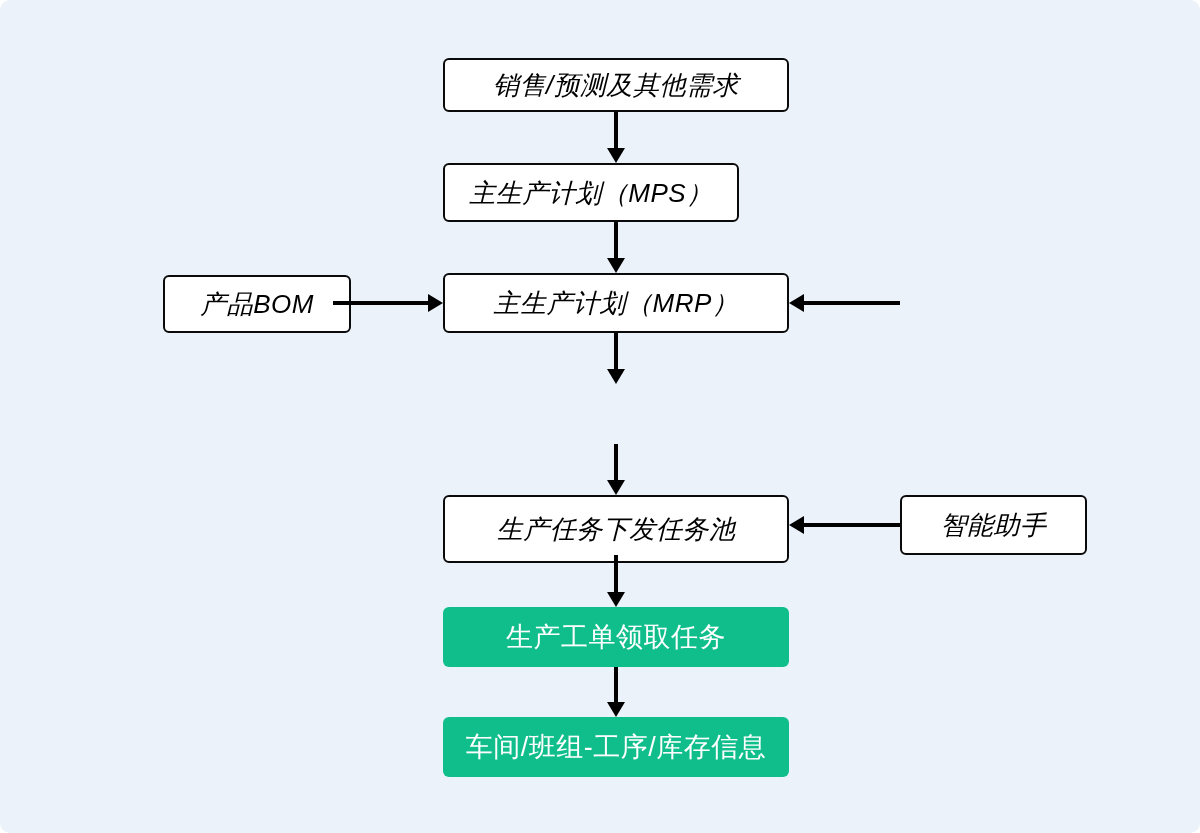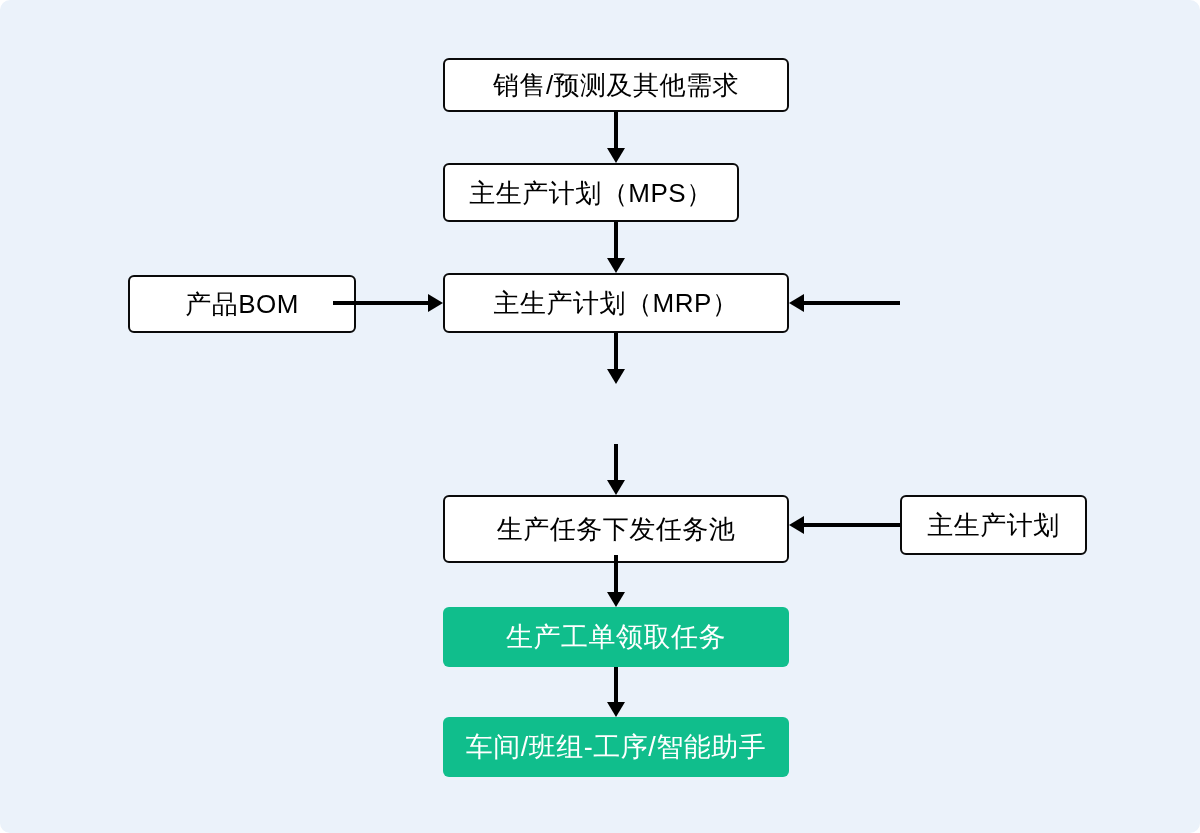--- a/index.html
+++ b/index.html
@@ -25,20 +25,21 @@
     font-size: 26px;
     line-height: 1;
     white-space: nowrap;
     letter-spacing: 0.5px;
   }
   .node.plain {
     background: #ffffff;
     border: 2px solid #0a0a0a;
     border-radius: 6px;
     color: #000000;
+    font-style: italic;
   }
   .node.highlight {
     background: #10BE8C;
     border: none;
     border-radius: 6px;
     color: #ffffff;
     font-size: 27px;
   }
   .aline-v {
     position: absolute;
@@ -91,30 +92,30 @@
 
   <div class="node plain" style="left:443px; top:495px; width:346px; height:68px;">
     <span>生产任务下发任务池</span>
   </div>
 
   <div class="node highlight" style="left:443px; top:607px; width:346px; height:60px;">
     <span>生产工单领取任务</span>
   </div>
 
   <div class="node highlight" style="left:443px; top:717px; width:346px; height:60px;">
-    <span>车间/班组-工序/智能助手</span>
+    <span>车间/班组-工序/库存信息</span>
   </div>
 
-  <div class="node plain" style="left:128px; top:275px; width:228px; height:58px;text-align:center;">
+  <div class="node plain" style="left:163px; top:275px; width:188px; height:58px;text-align:center;">
     <span>产品BOM</span>
   </div>
 
 
   <div class="node plain" style="left:900px; top:495px; width:187px; height:60px;">
-    <span>主生产计划</span>
+    <span>智能助手</span>
   </div>
 
   <div>
     <div class="aline-v" style="left:614px; top:112px; height:36px;"></div>
     <div class="ahead down" style="left:607px; top:148px;"></div>
   </div>
 
   <div>
     <div class="aline-v" style="left:614px; top:222px; height:36px;"></div>
     <div class="ahead down" style="left:607px; top:258px;"></div>

